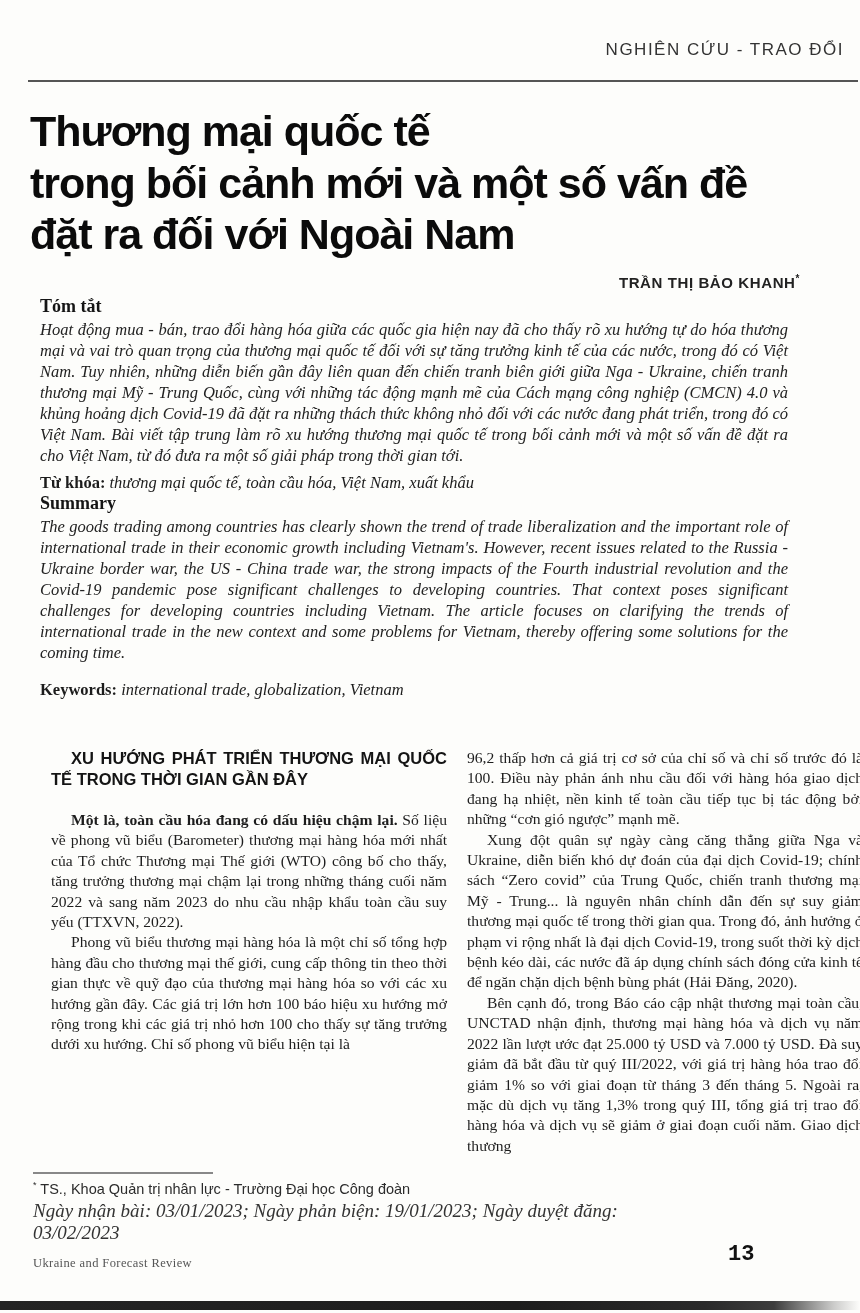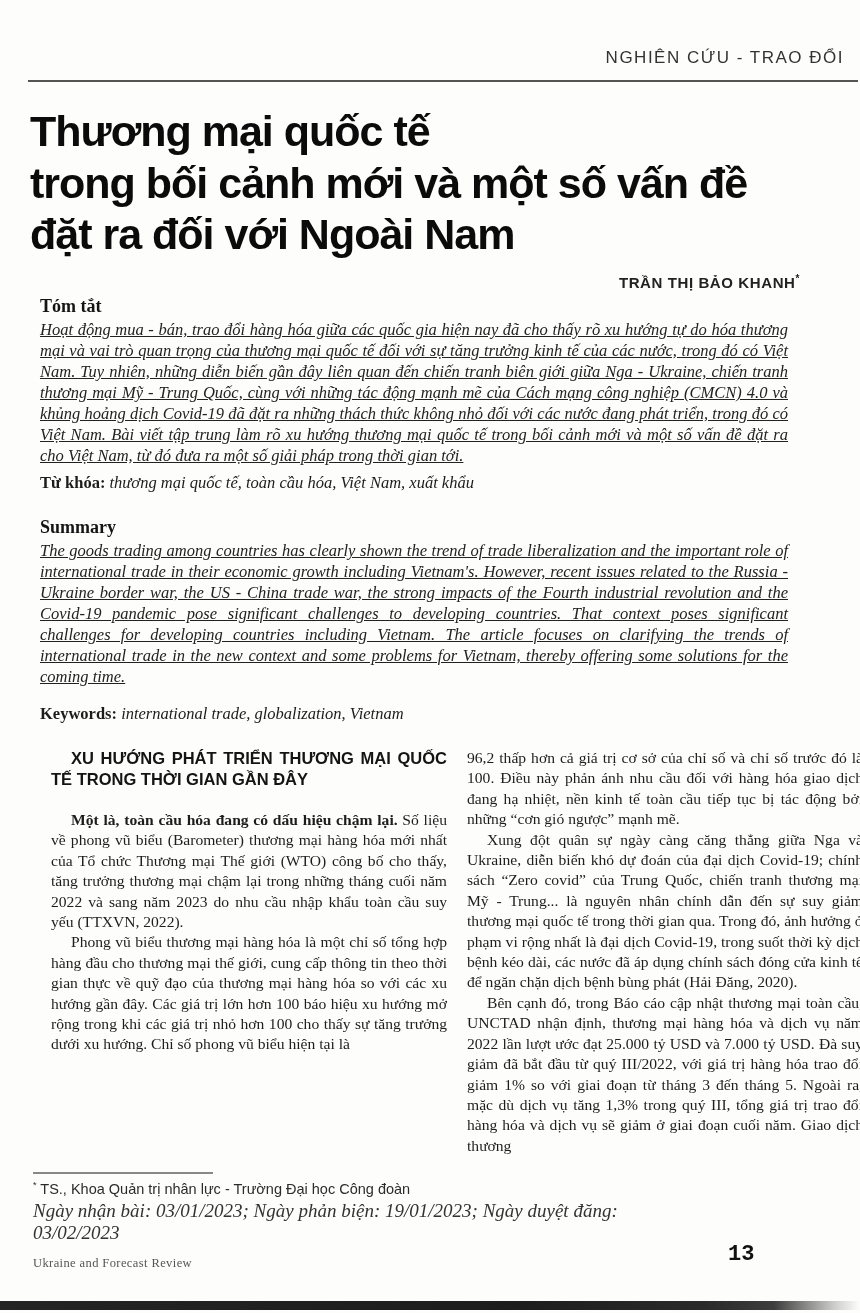--- a/index.html
+++ b/index.html
@@ -11,21 +11,21 @@
     margin: 0 auto;
     background: #fdfdfb;
     color: #1c1c1c;
     font-family: "Liberation Serif", "DejaVu Serif", serif;
     overflow: hidden;
   }
 
   
   .journal-header {
     position: absolute;
-    top: 48px;
+    top: 40px;
     right: 16px;
     font-family: "Liberation Sans", "DejaVu Sans", sans-serif;
     font-size: 17px;
     letter-spacing: 1.5px;
     color: #333;
   }
   .header-rule {
     position: absolute;
     top: 80px;
     left: 28px;
@@ -73,29 +73,28 @@
     font-size: 18px;
     color: #151515;
   }
   .fm-body {
     font-style: italic;
     font-size: 16.5px;
     line-height: 21px;
     text-align: justify;
     margin-top: 2px;
     color: #222;
-    text-decoration: underline;
   }
   .fm-keywords {
     margin-top: 7px;
     font-size: 16.5px;
   }
   .fm-keywords .kw-label { font-weight: 700; }
   .fm-keywords .kw-text { font-style: italic; }
-  .fm-summary-heading { margin-top: 24px; }
+  .fm-summary-heading { }
   .fm-keywords-en { margin-top: 17px; }
 
   
   .columns {
     position: absolute;
     top: 748px;
     left: 51px;
     width: 812px;
     height: 436px;
     display: flex;

